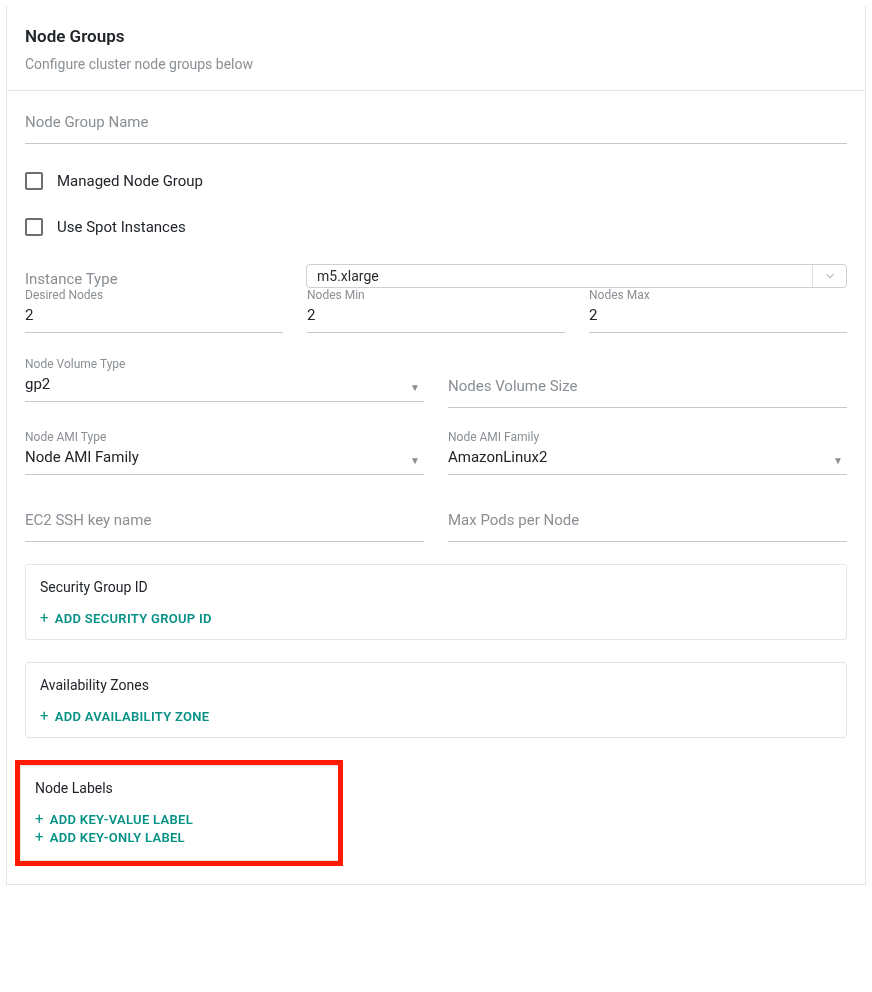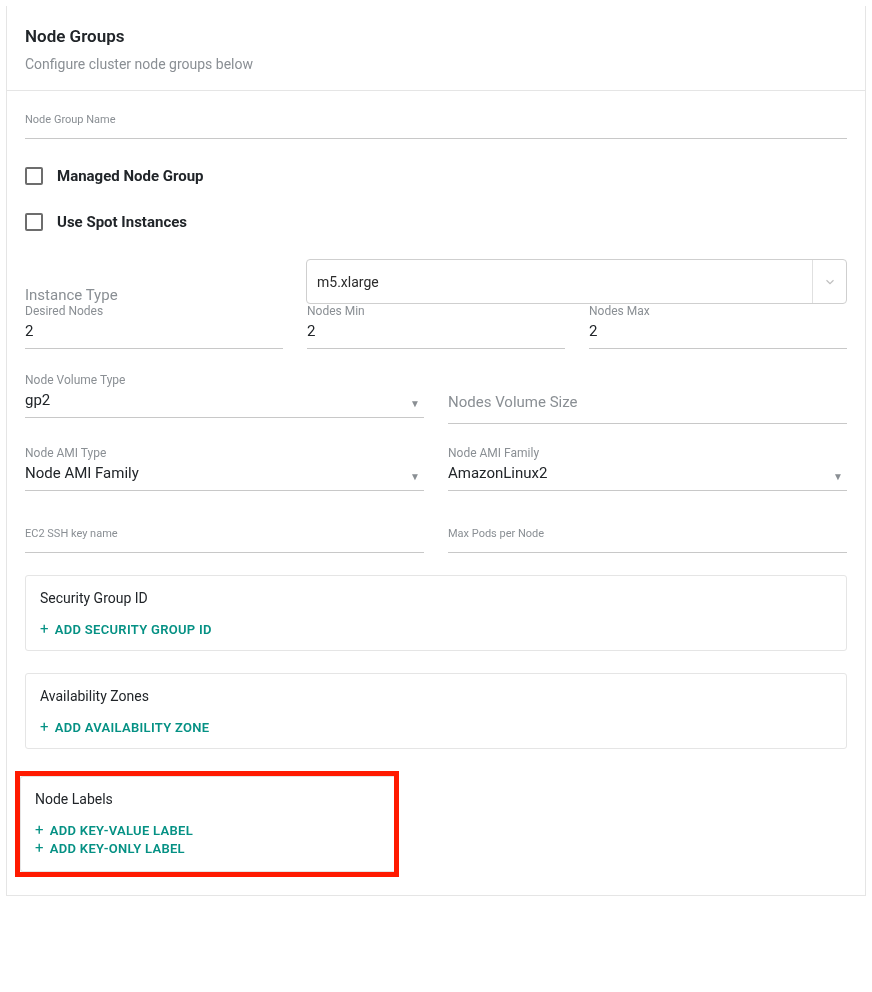--- a/index.html
+++ b/index.html
@@ -42,42 +42,41 @@
       padding-bottom: 4px;
       width: 100%;
     }
     .field-label {
       font-size: 12px;
       color: #8a8f94;
       display: block;
       margin-bottom: 4px;
     }
     .field-label-lg {
-      font-size: 11px;
+      font-size: 15px;
       color: #8a8f94;
       display: block;
       padding-bottom: 6px;
     }
     .field-value {
       font-size: 15px;
       color: #212529;
       padding-bottom: 2px;
       min-height: 22px;
     }
     .placeholder-line {
       border-bottom: 1px solid #c8c8c8;
       padding-bottom: 6px;
       width: 100%;
     }
     .checkbox-row {
       display: flex;
       align-items: center;
       margin-top: 28px;
       margin-bottom: 4px;
-      font-weight: bold;
     }
     .checkbox-row:first-of-type {
       margin-top: 32px;
     }
     .checkbox {
       width: 18px;
       height: 18px;
       border: 2px solid #6d6d6d;
       border-radius: 2px;
       margin-right: 14px;
@@ -97,21 +96,21 @@
     .row-label {
       font-size: 15px;
       color: #8a8f94;
       flex: 0 0 270px;
     }
     .select-box {
       border: 1px solid #cfcfcf;
       border-radius: 4px;
       display: flex;
       align-items: stretch;
-      height: 45px;
+      height: 24px;
       flex: 1;
     }
     .select-text {
       flex: 1;
       padding: 0 10px;
       display: flex;
       align-items: center;
       font-size: 14px;
       color: #2b2b2b;
     }
@@ -166,21 +165,21 @@
       font-size: 15px;
       margin-right: 6px;
       font-weight: 400;
     }
     .highlight-box {
       border: 5px solid #ff1a00;
       padding: 0;
       margin-top: 22px;
       position: relative;
       left: -10px;
-      width: 384px;
+      width: 328px;
     }
     .highlight-box .card {
       border: 1px solid #e5e5e5;
       border-right: none;
       border-radius: 3px 0 0 3px;
       margin: 0;
       padding: 14px 14px 14px 14px;
     }
     .dd-field {
       position: relative;

